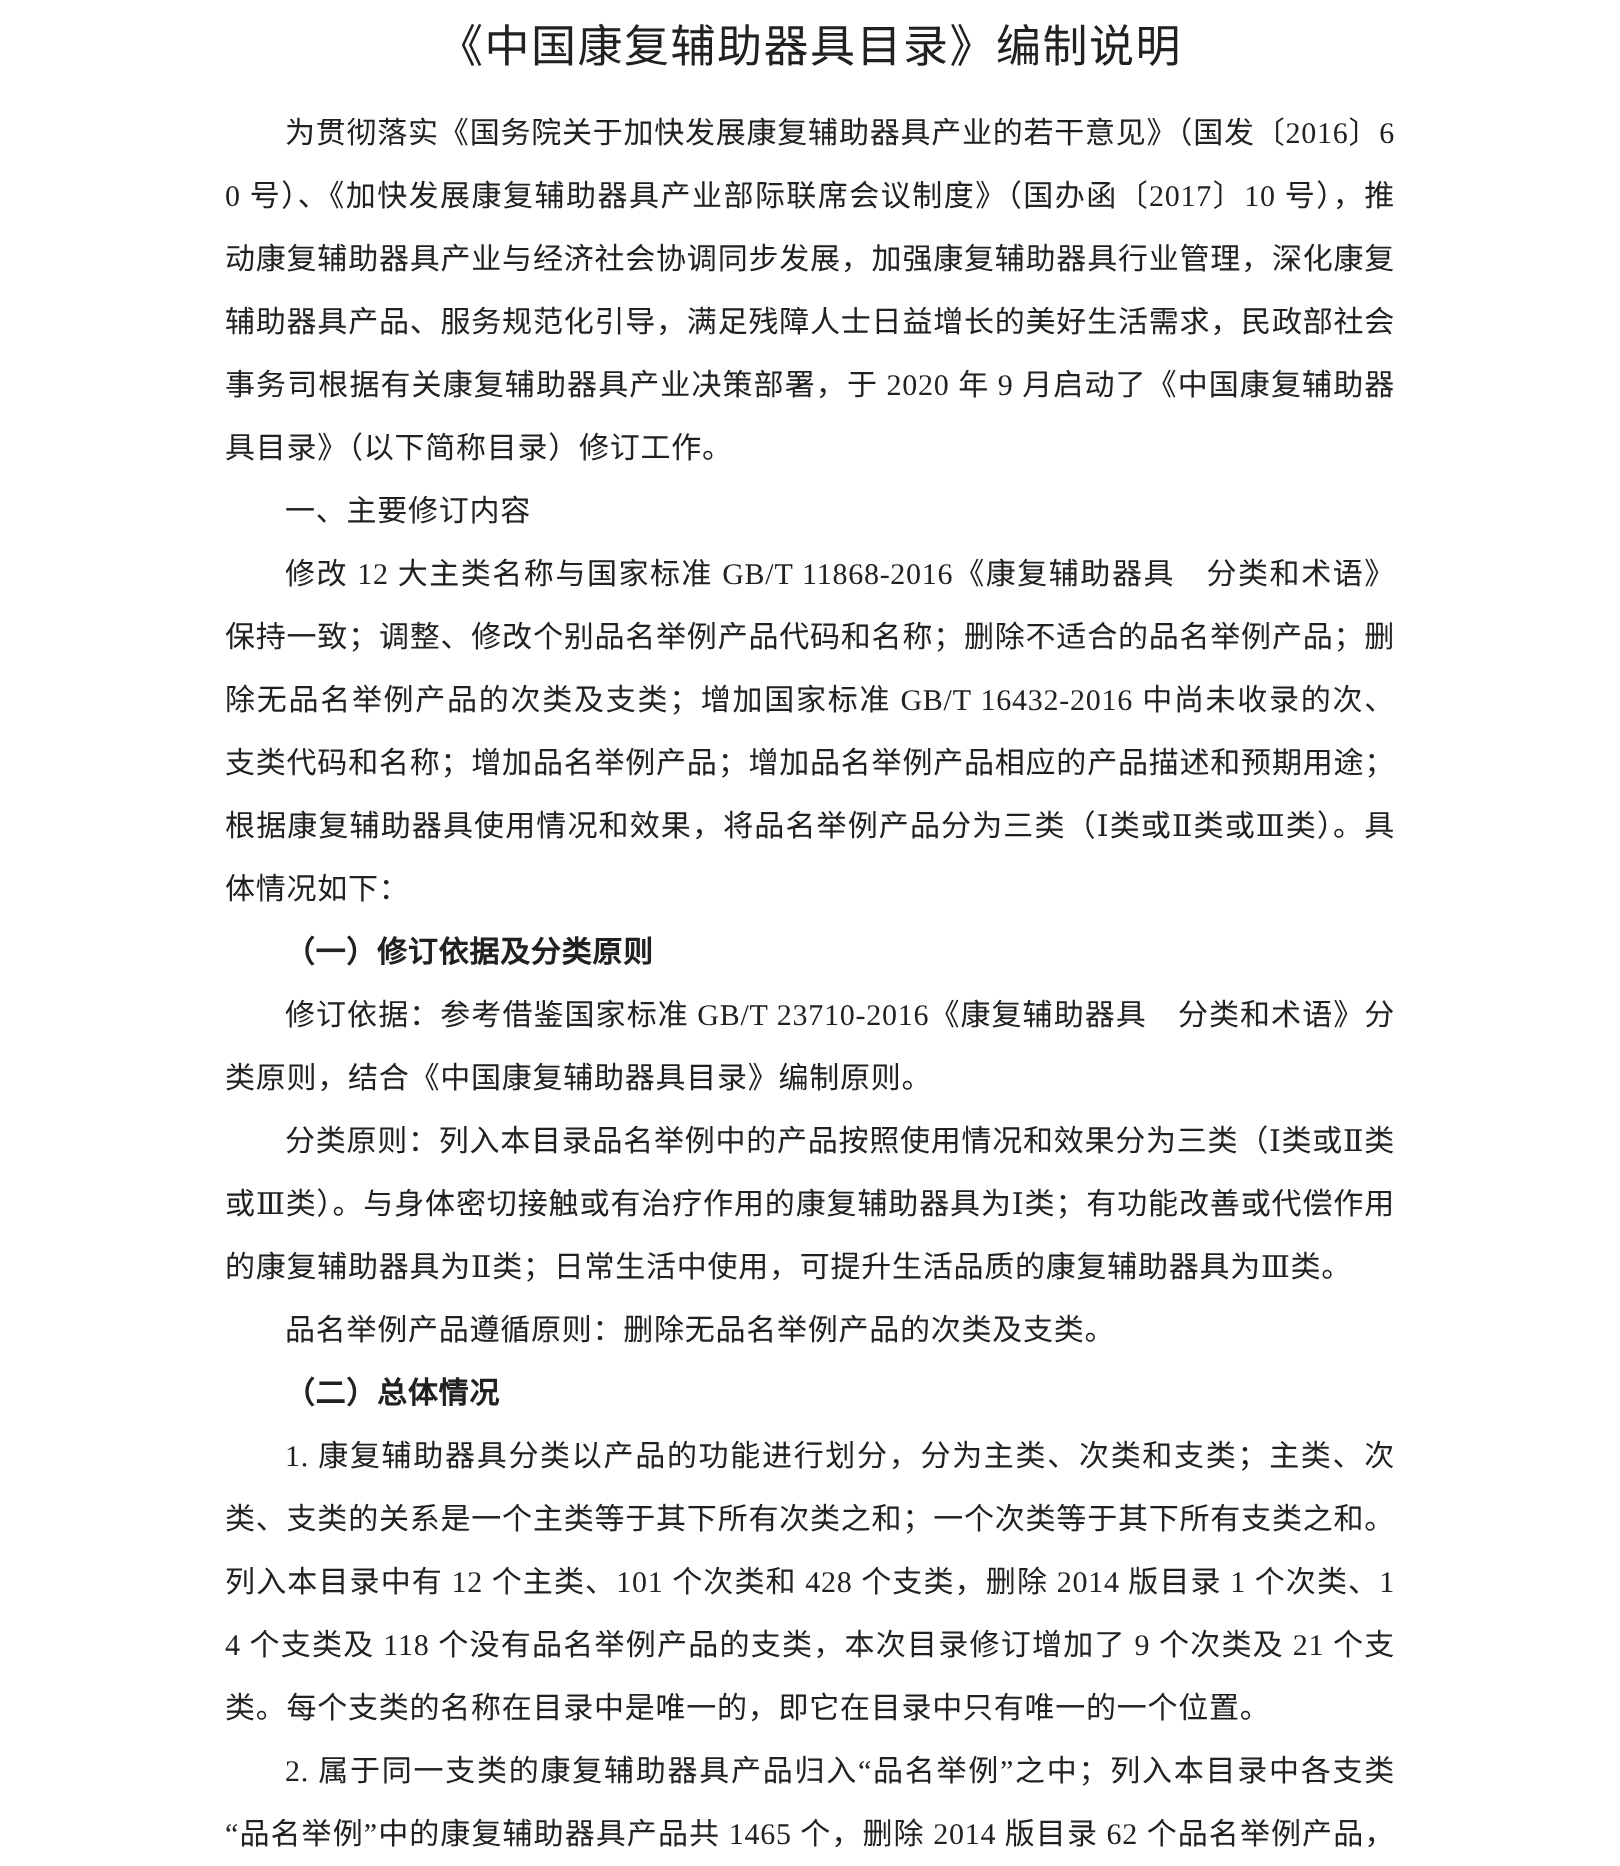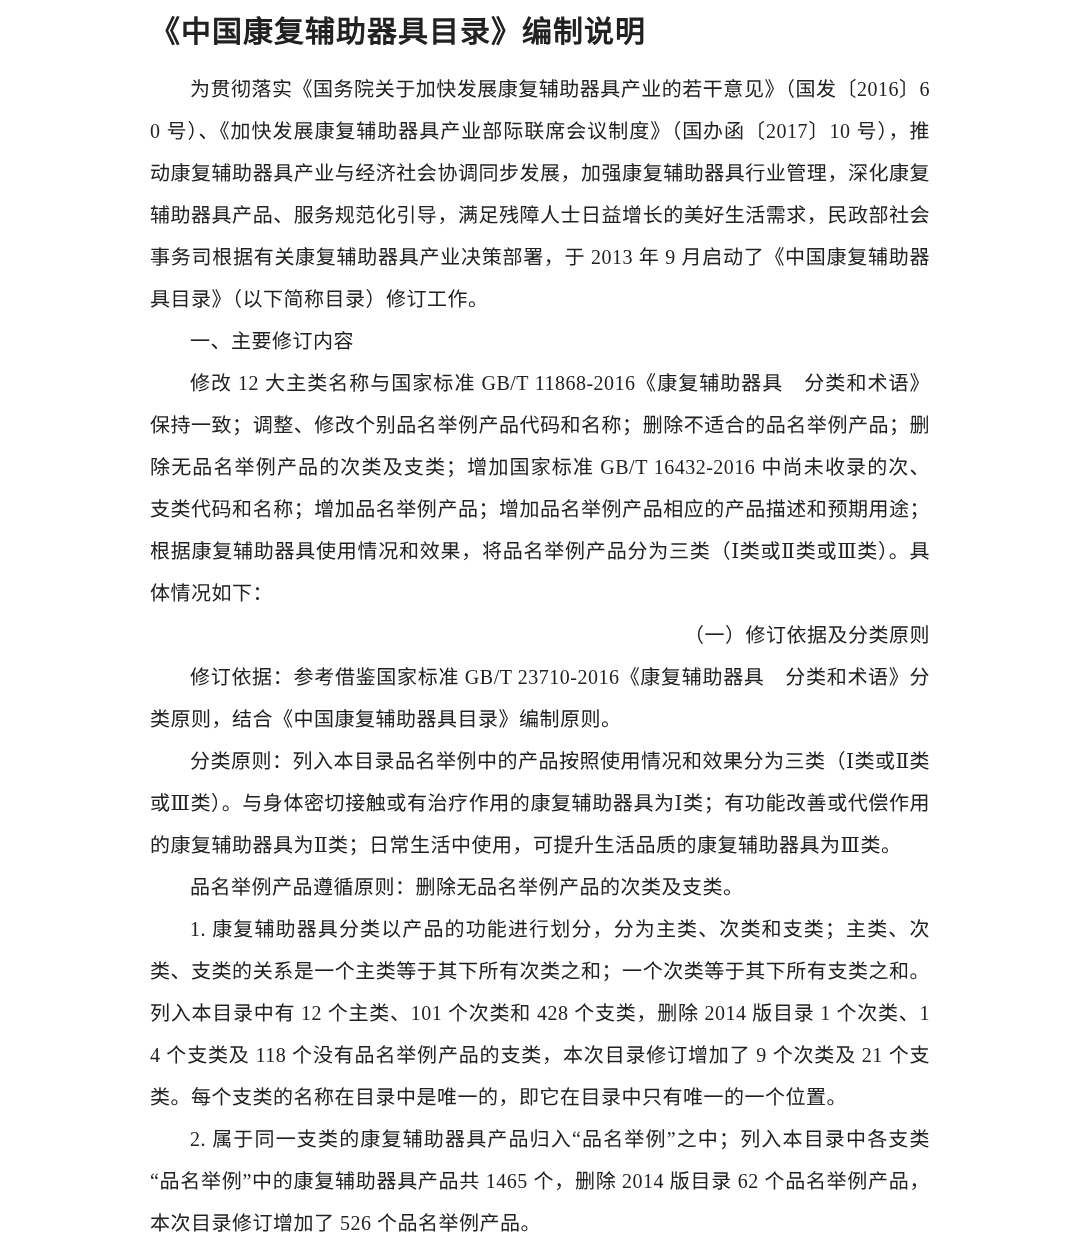--- a/index.html
+++ b/index.html
@@ -16,61 +16,64 @@
   }
   .page {
     box-sizing: border-box;
     width: 1080px;
     height: 1244px;
     padding: 8px 150px 20px 150px;
     background: #ffffff;
   }
   .doc-title {
     font-size: 30px;
-    font-weight: bold;
+    font-weight: normal;
+    text-align: center;
     line-height: 48px;
     margin: 0 0 12px 0;
     letter-spacing: 1px;
   }
   .para {
     font-size: 20px;
     line-height: 42px;
     text-align: justify;
     text-indent: 2em;
     margin: 0;
     letter-spacing: 0.5px;
     word-break: break-all;
   }
   .para.heading-bold {
     font-weight: normal;
     text-align: left;
   }
   .para.subheading {
-    text-align: right;
+    text-align: left;
+    font-weight: bold;
   }
 </style>
 </head>
 <body>
 
 <div class="page">
 
   <h1 class="doc-title">《中国康复辅助器具目录》编制说明</h1>
 
-  <p class="para">为贯彻落实《国务院关于加快发展康复辅助器具产业的若干意见》（国发〔2016〕60 号）、《加快发展康复辅助器具产业部际联席会议制度》（国办函〔2017〕10 号），推动康复辅助器具产业与经济社会协调同步发展，加强康复辅助器具行业管理，深化康复辅助器具产品、服务规范化引导，满足残障人士日益增长的美好生活需求，民政部社会事务司根据有关康复辅助器具产业决策部署，于 2013 年 9 月启动了《中国康复辅助器具目录》（以下简称目录）修订工作。</p>
+  <p class="para">为贯彻落实《国务院关于加快发展康复辅助器具产业的若干意见》（国发〔2016〕60 号）、《加快发展康复辅助器具产业部际联席会议制度》（国办函〔2017〕10 号），推动康复辅助器具产业与经济社会协调同步发展，加强康复辅助器具行业管理，深化康复辅助器具产品、服务规范化引导，满足残障人士日益增长的美好生活需求，民政部社会事务司根据有关康复辅助器具产业决策部署，于 2020 年 9 月启动了《中国康复辅助器具目录》（以下简称目录）修订工作。</p>
 
   <p class="para heading-bold">一、主要修订内容</p>
 
   <p class="para">修改 12 大主类名称与国家标准 GB/T 11868-2016《康复辅助器具　分类和术语》保持一致；调整、修改个别品名举例产品代码和名称；删除不适合的品名举例产品；删除无品名举例产品的次类及支类；增加国家标准 GB/T 16432-2016 中尚未收录的次、支类代码和名称；增加品名举例产品；增加品名举例产品相应的产品描述和预期用途；根据康复辅助器具使用情况和效果，将品名举例产品分为三类（Ⅰ类或Ⅱ类或Ⅲ类）。具体情况如下：</p>
 
   <p class="para subheading">（一）修订依据及分类原则</p>
 
   <p class="para">修订依据：参考借鉴国家标准 GB/T 23710-2016《康复辅助器具　分类和术语》分类原则，结合《中国康复辅助器具目录》编制原则。</p>
 
   <p class="para">分类原则：列入本目录品名举例中的产品按照使用情况和效果分为三类（Ⅰ类或Ⅱ类或Ⅲ类）。与身体密切接触或有治疗作用的康复辅助器具为Ⅰ类；有功能改善或代偿作用的康复辅助器具为Ⅱ类；日常生活中使用，可提升生活品质的康复辅助器具为Ⅲ类。</p>
 
   <p class="para">品名举例产品遵循原则：删除无品名举例产品的次类及支类。</p>
 
+  <p class="para subheading">（二）总体情况</p>
 
   <p class="para">1. 康复辅助器具分类以产品的功能进行划分，分为主类、次类和支类；主类、次类、支类的关系是一个主类等于其下所有次类之和；一个次类等于其下所有支类之和。列入本目录中有 12 个主类、101 个次类和 428 个支类，删除 2014 版目录 1 个次类、14 个支类及 118 个没有品名举例产品的支类，本次目录修订增加了 9 个次类及 21 个支类。每个支类的名称在目录中是唯一的，即它在目录中只有唯一的一个位置。</p>
 
   <p class="para">2. 属于同一支类的康复辅助器具产品归入“品名举例”之中；列入本目录中各支类“品名举例”中的康复辅助器具产品共 1465 个，删除 2014 版目录 62 个品名举例产品，本次目录修订增加了 526 个品名举例产品。</p>
 
 </div>
 
 </body></html>

